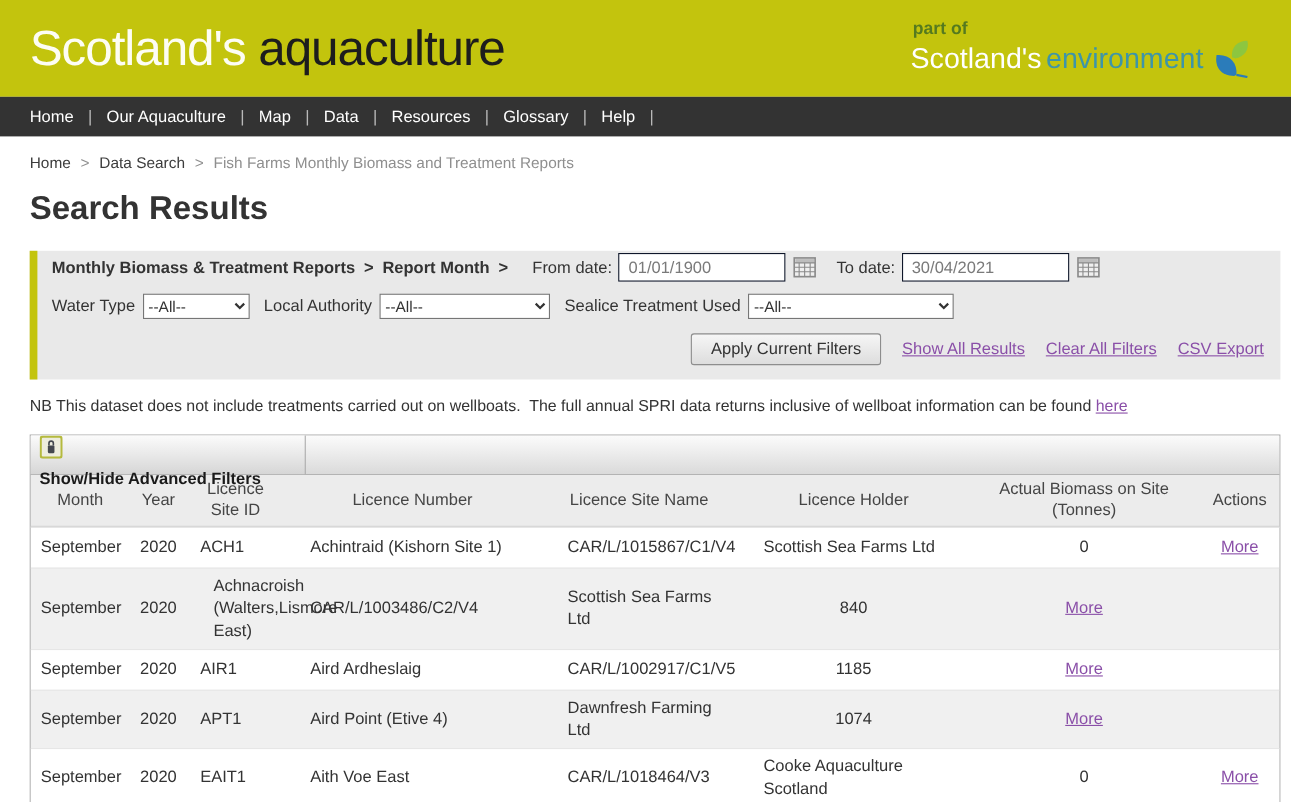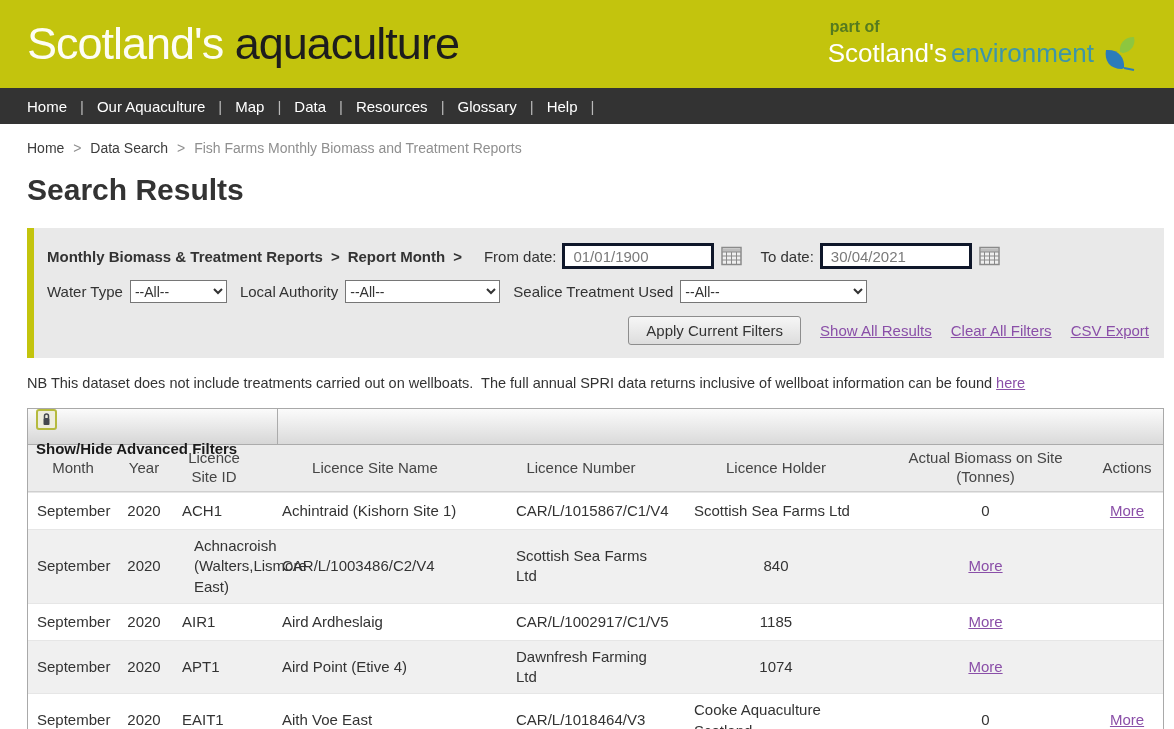--- a/index.html
+++ b/index.html
@@ -27,26 +27,26 @@
   .nav-divider { color:#b9b9b9; font-size:15px; }
 
   
   .breadcrumb { margin:16px 0 0 27px; font-size:14px; color:#8f8f8f; }
   .breadcrumb a { color:#3c3c3c; text-decoration:none; cursor:pointer; }
   .breadcrumb .sep { margin:0 5px; color:#8f8f8f; }
   .page-title { margin:17px 0 0 27px; font-size:30px; font-weight:bold; color:#333; }
 
   
   .filter-panel { margin:21px 10px 0 27px; background:#e9e9e9;
-    border-left:7px solid #c3c40d; padding:15px 13px 13px 13px; }
+    border-left:7px solid #c3c40d; padding:2px 13px 13px 13px; }
   .f-row { display:flex; align-items:center; font-size:15px; color:#333; }
   .f-row1 .crumb { font-weight:bold; }
   .f-row1 .fsep { font-weight:bold; margin:0 8px; }
   .f-label { margin:0 6px 0 14px; }
-  .date-input { width:152px; height:26px; border:3px solid #0f172a; background:#fff;
+  .date-input { width:152px; height:26px; border:1px solid #0f172a; background:#fff;
     color:#7a7a7a; font-size:15px; padding:0 8px; font-family:"Liberation Sans",sans-serif; }
   .cal-btn { background:none; border:none; margin:0 4px 0 7px; cursor:pointer; line-height:0; }
   .f-row2 { margin-top:11px; }
   .f-row2 select { height:23px; border:1px solid #767676; background:#fff; color:#333;
     font-size:14px; font-family:"Liberation Sans",sans-serif; margin-left:7px; }
   .sel-water { width:97px; }
   .sel-auth  { width:155px; }
   .sel-sealice { width:187px; }
   .lbl2 { margin-left:13px; }
   .f-row3 { margin-top:13px; justify-content:flex-end; gap:19px; padding-right:2px; }
@@ -202,22 +202,22 @@
         </svg>
       </span>
       <span class="lbl">Show/Hide Advanced Filters</span>
     </div>
   </div>
 
   <div class="thead">
     <div class="hcell">Month</div>
     <div class="hcell">Year</div>
     <div class="hcell">Licence Site ID</div>
+    <div class="hcell">Licence Number</div>
     <div class="hcell">Licence Site Name</div>
-    <div class="hcell">Licence Number</div>
     <div class="hcell">Licence Holder</div>
     <div class="hcell">Actual Biomass on Site (Tonnes)</div>
     <div class="hcell">Actions</div>
   </div>
 
   <div id="table-body">
       <div class="trow">
         <div class="tcell c-month">September</div>
         <div class="tcell c-year">2020</div>
         <div class="tcell c-siteid">ACH1</div>

